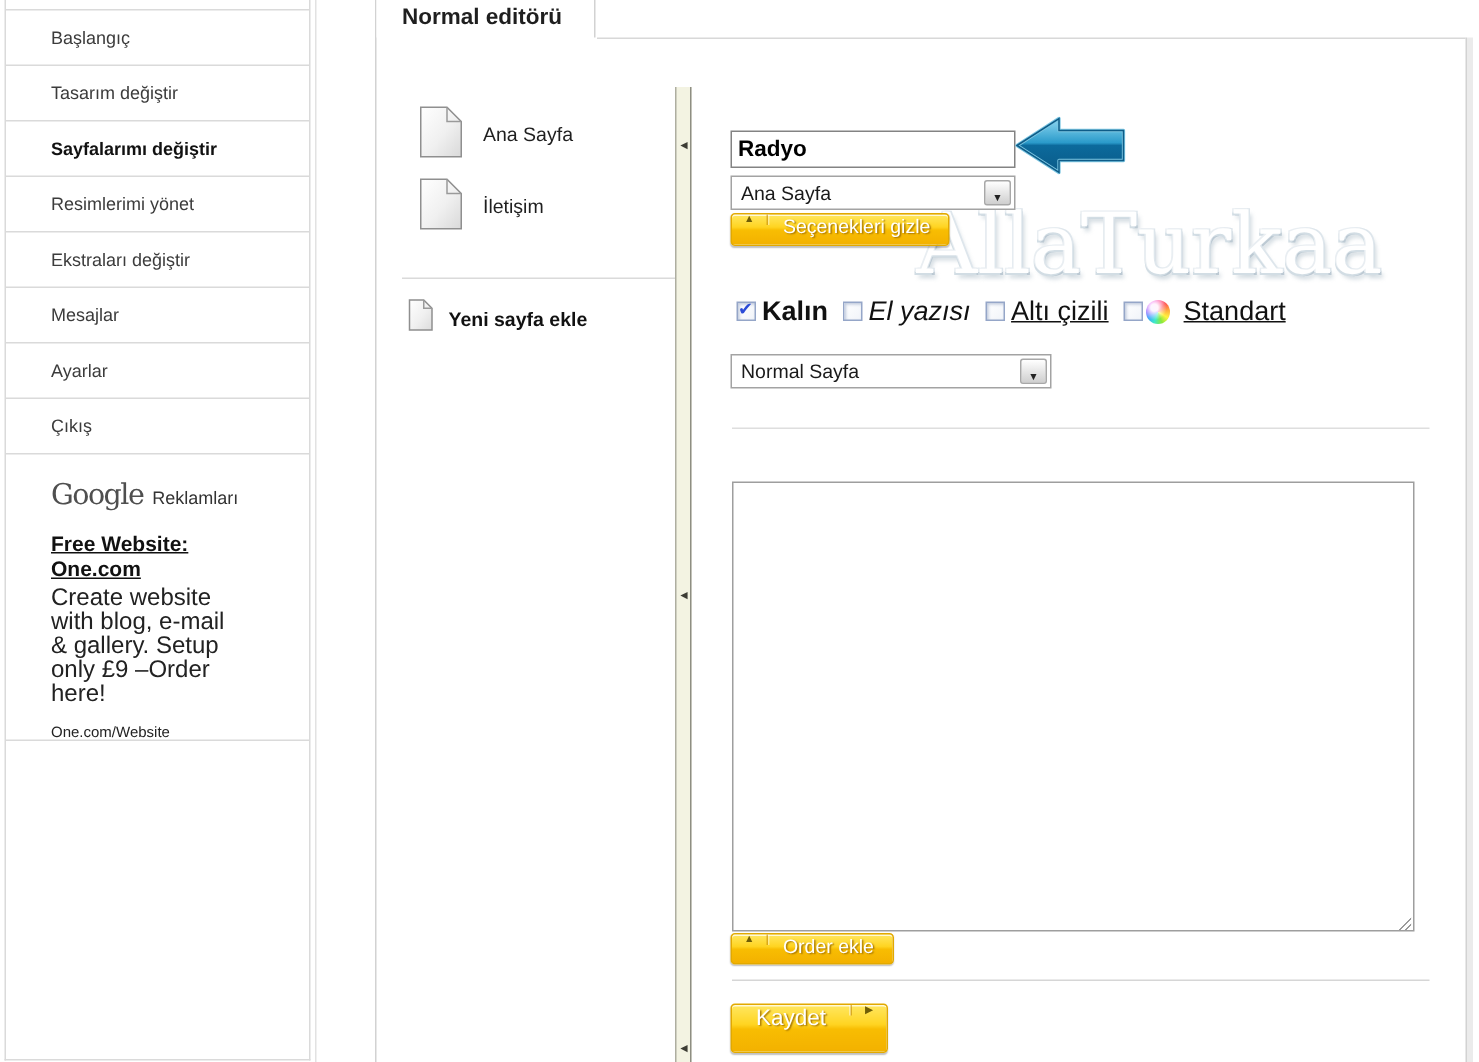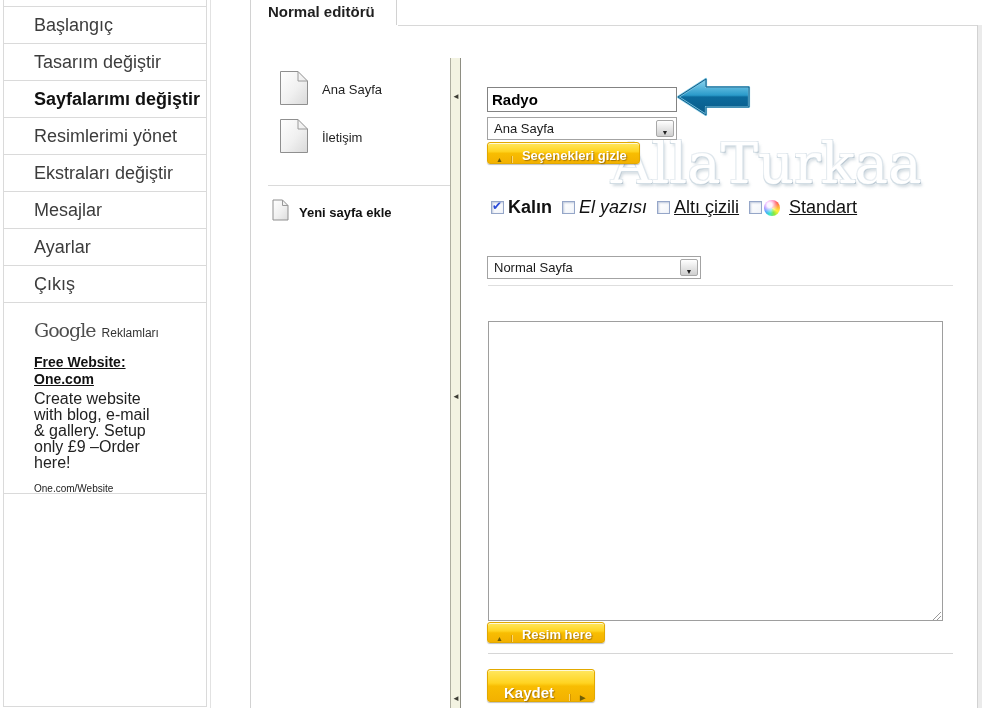--- a/index.html
+++ b/index.html
@@ -6,21 +6,21 @@
   html,body { background:#fff; }
   body { font-family:"Liberation Sans", sans-serif; }
   #app { position:relative; width:986px; height:708px; background:#fff; overflow:hidden; }
 
   
   .vline-210 { position:absolute; left:210px; top:0; width:1px; height:708px; background:#e2e2e2; }
   .sidebar { position:absolute; left:3px; top:0; width:204px; height:707px;
              border-left:1px solid #dadada; border-right:1px solid #dadada; border-bottom:1px solid #dadada; background:#fff; }
   .sb-stub { height:7px; border-bottom:1px solid #dadada; }
   .sb-item { height:37px; line-height:36px; border-bottom:1px solid #dadada;
-             padding-left:30px; font-size:18px; color:#3c3c3c; cursor:pointer; }
+             padding-left:30px; font-size:12px; color:#3c3c3c; cursor:pointer; }
   .sb-item.active { font-weight:bold; color:#111; }
   .sb-ad { height:191px; border-bottom:1px solid #dadada; padding:16px 0 0 30px; }
   .ad-brand { display:flex; align-items:baseline; }
   .google-logo { font-family:"DejaVu Serif", serif; font-size:19px; color:#4f4f4f; letter-spacing:-1px; }
   .ad-brand-suffix { font-size:12px; color:#333; margin-left:6px; }
   .ad-headline { margin-top:13px; font-size:14px; font-weight:bold; color:#111;
                  text-decoration:underline; white-space:pre-line; line-height:17px; cursor:pointer; }
   .ad-body { margin-top:3px; font-size:16px; color:#222; white-space:pre-line; line-height:16px; }
   .ad-link { margin-top:12px; font-size:10px; color:#222; cursor:pointer; }
   .sb-empty { height:212px; }
@@ -53,31 +53,31 @@
                font-family:"DejaVu Serif", serif; font-size:56px; color:#fff; white-space:nowrap;
                text-shadow:-1px -1px 0 #e9eef2, 1px -1px 0 #dee6ec, -1px 1px 0 #d2dde4,
                             1px 1px 0 #bcc9d3, 2px 3px 3px rgba(150,170,185,.45); }
   .title-input { position:absolute; left:487px; top:87px; width:190px; height:25px; z-index:2;
                  border:1px solid #838383; font-family:"Liberation Sans",sans-serif;
                  font-size:15px; font-weight:bold; color:#000; padding:0 4px; outline:none; }
   .pointer-arrow { position:absolute; left:676px; top:77px; z-index:3; }
 
   .select { position:absolute; height:23px; border:1px solid #a3a3a3; background:#fff; z-index:2; cursor:pointer; }
   .select-1 { left:487px; top:117px; width:190px; }
-  .select-2 { left:487px; top:256px; width:214px; }
+  .select-2 { left:487px; top:236px; width:214px; }
   .select-value { font-size:13px; color:#1a1a1a; line-height:21px; padding-left:6px; }
   .select-btn { position:absolute; top:2px; right:2px; bottom:2px; width:18px; border:1px solid #a8a8a8; border-radius:2px;
                 background:linear-gradient(#ffffff, #e9e9e9 45%, #cfcfcf); text-align:center; }
   .select-btn span { font-size:7px; line-height:16px; color:#222; }
 
-  .goldbtn { position:absolute; display:inline-flex; align-items:flex-end; z-index:2; cursor:pointer;
+  .goldbtn { position:absolute; display:inline-flex; align-items:flex-start; z-index:2; cursor:pointer;
              border-radius:3px; border:1px solid #e2a900;
              background:linear-gradient(180deg,#ffe761 0%, #ffd421 42%, #f8bd02 52%, #f3b100 100%);
              box-shadow:0 1px 1px rgba(0,0,0,.25), inset 0 1px 0 rgba(255,255,255,.75);
-             color:#fff; font-weight:bold; text-shadow:1px 1px 1px rgba(160,112,0,.95); }
+             color:#fff; font-weight:normal; text-shadow:1px 1px 1px rgba(160,112,0,.95); }
   .gold-iconseg { display:flex; align-items:center; padding:0 8px;
                   border-right:1px solid rgba(190,130,0,.55); box-shadow:1px 0 0 rgba(255,255,255,.45); }
   .gold-iconseg-right { display:flex; align-items:center; padding:0 9px;
                   border-left:1px solid rgba(190,130,0,.55); box-shadow:-1px 0 0 rgba(255,255,255,.45); }
   .icon-tri { font-size:7px; line-height:7px; color:#6f5d06; text-shadow:none; }
   .goldbtn .lbl { display:flex; align-items:center; white-space:nowrap; }
   .btn-hide  { left:487px; top:142px; height:22px; font-size:13px; }
   .btn-hide .lbl  { padding:0 12px 0 10px; }
   .btn-image { left:487px; top:622px; height:21px; font-size:13px; }
   .btn-image .lbl { padding:0 12px 0 10px; }
@@ -262,21 +262,21 @@
 
   <div class="sep sep-1"></div>
 
   <textarea class="content-area" style=""></textarea>
   <div class="resize-handle"></div>
 
   <div class="goldbtn btn-image">
     <span class="gold-iconseg">
       <span class="icon-tri">▲</span>
     </span>
-    <span class="lbl">Resim here</span>
+    <span class="lbl">Order ekle</span>
   </div>
 
   <div class="sep sep-2"></div>
 
   <div class="goldbtn btn-save">
     <span class="lbl">Kaydet</span>
     <span class="gold-iconseg-right">
       <span class="icon-tri">▶</span>
     </span>
   </div>

